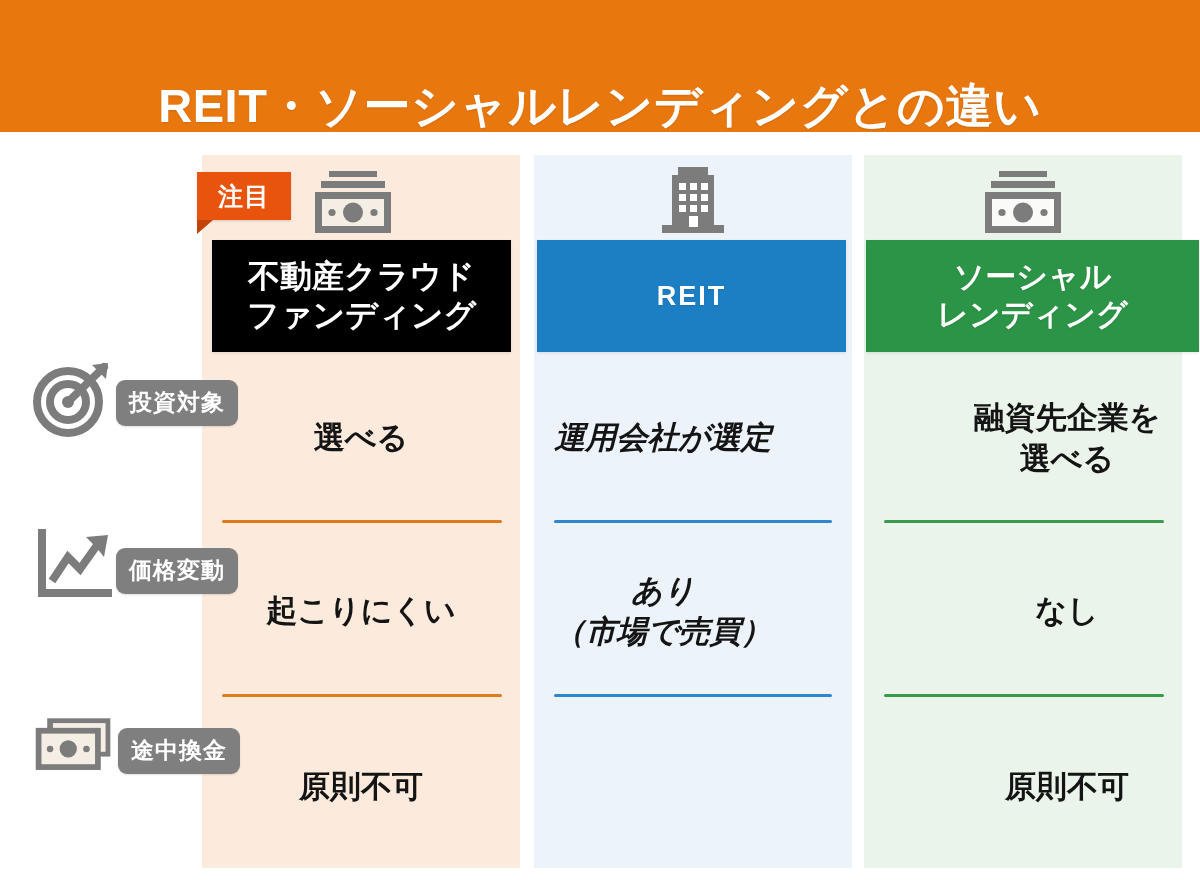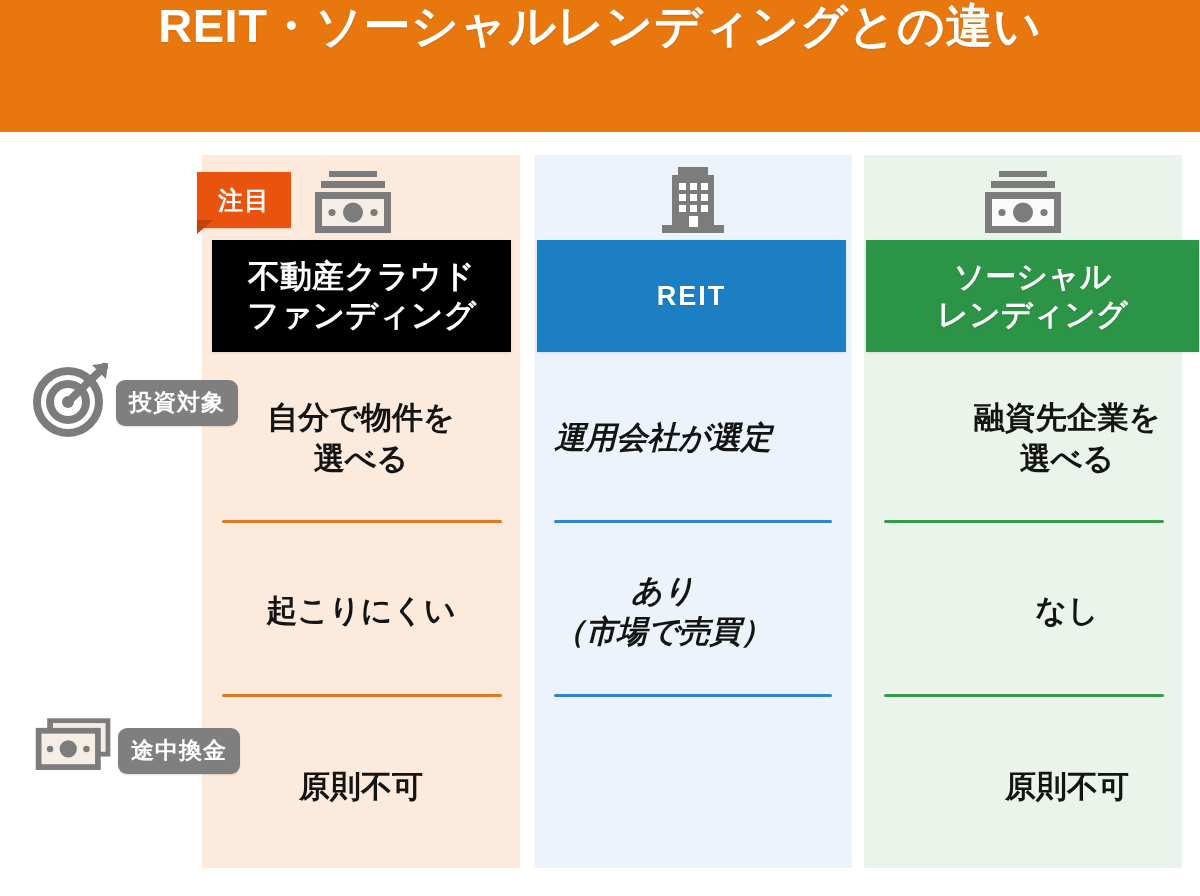--- a/index.html
+++ b/index.html
@@ -26,21 +26,21 @@
 
   
   .title-banner {
     position: absolute;
     left: 0;
     top: 0;
     width: 1200px;
     height: 132px;
     background: #E8780E;
     display: flex;
-    align-items: flex-start;
+    align-items: flex-end;
     justify-content: center;
   }
   .title-text {
     color: #ffffff;
     font-size: 47px;
     font-weight: bold;
     letter-spacing: 0.5px;
     line-height: 1.1;
     white-space: nowrap;
     text-shadow: 0 1px 2px rgba(0,0,0,0.12);
@@ -69,21 +69,21 @@
   .top-icon.i1 { left: 305px; }
   .top-icon.i2 { left: 645px; }
   .top-icon.i3 { left: 975px; }
 
   
   .badge {
     position: absolute;
     left: 197px;
     top: 172px;
     width: 94px;
-    height: 56px;
+    height: 48px;
     background: #E8540E;
     color: #ffffff;
     font-size: 25px;
     font-weight: bold;
     display: flex;
     align-items: center;
     justify-content: center;
     letter-spacing: 1px;
     box-shadow: 0 1px 2px rgba(0,0,0,0.15);
   }
@@ -269,39 +269,48 @@
         <circle cx="38" cy="41" r="31" fill="none" stroke="#7C7C7C" stroke-width="8"></circle>
         <circle cx="38" cy="41" r="18" fill="none" stroke="#7C7C7C" stroke-width="8"></circle>
         <circle cx="38" cy="41" r="6" fill="#7C7C7C"></circle>
         <path d="M38 41 L74 6" stroke="#7C7C7C" stroke-width="8" stroke-linecap="round"></path>
         <path d="M62 4 L78 2 L76 18 L70 12 Z" fill="#7C7C7C"></path>
       </svg>
     </div>
     <div class="row-pill">投資対象</div>
   </div>
 
+  <div class="row-label r2">
+    <div class="row-icon">
+      <svg width="86" height="76" viewBox="0 0 86 76" aria-hidden="true">
+        <path d="M12 4 L12 64 L78 64" fill="none" stroke="#7C7C7C" stroke-width="8" stroke-linecap="square"></path>
+        <path d="M22 52 L38 28 L50 40 L70 12" fill="none" stroke="#7C7C7C" stroke-width="8" stroke-linejoin="miter" stroke-linecap="butt"></path>
+        <path d="M56 8 L78 6 L74 28 L66 18 Z" fill="#7C7C7C"></path>
+      </svg>
+    </div>
+    <div class="row-pill">価格変動</div>
+  </div>
 
   <div class="row-label r3">
     <div class="row-icon">
       <svg width="92" height="72" viewBox="0 0 92 72" aria-hidden="true">
         <rect x="18" y="6" width="66" height="40" fill="#7C7C7C"></rect>
         <rect x="24" y="11" width="55" height="30" fill="#F4EEE4"></rect>
         <rect x="6" y="16" width="68" height="44" fill="#7C7C7C"></rect>
         <rect x="12" y="22" width="56" height="32" fill="#F4EEE4"></rect>
         <circle cx="40" cy="38" r="9" fill="#7C7C7C"></circle>
         <circle cx="21" cy="38" r="3.4" fill="#7C7C7C"></circle>
         <circle cx="59" cy="38" r="3.4" fill="#7C7C7C"></circle>
       </svg>
     </div>
     <div class="row-pill">途中換金</div>
   </div>
 
   <div class="cell col1 row1">
     <div>
-      <span>自分で物件を</span>
       <span>選べる</span>
     </div>
   </div>
   <div class="cell col2 row1">
     <div>
       <span>運用会社が選定</span>
     </div>
   </div>
   <div class="cell col3 row1">
     <div>

